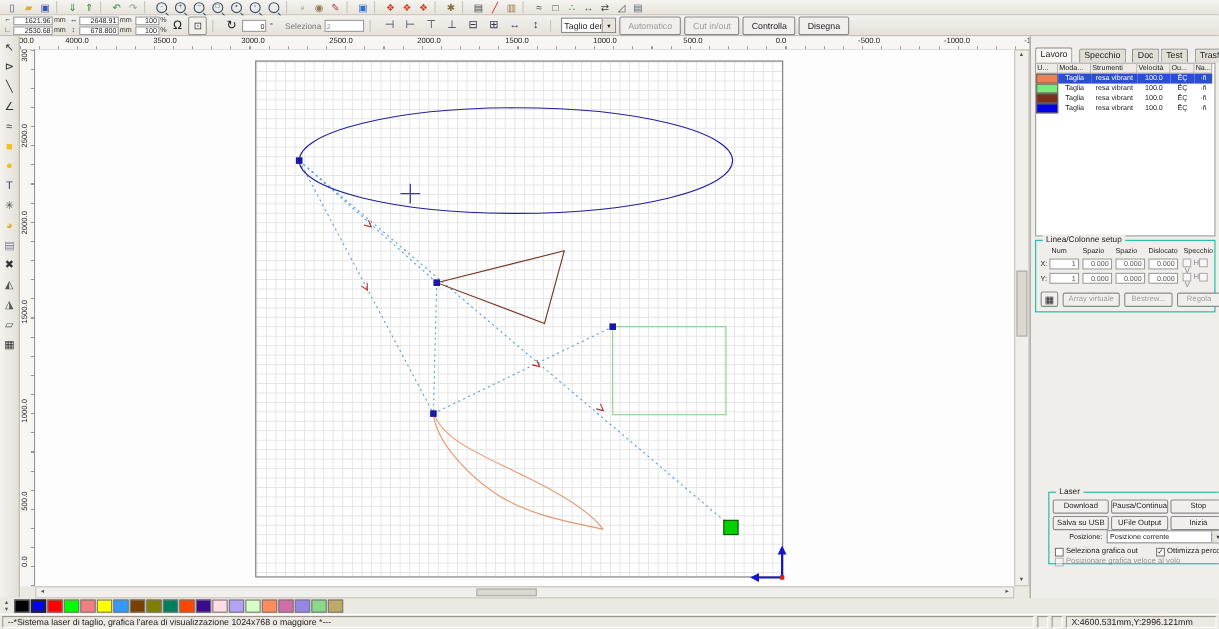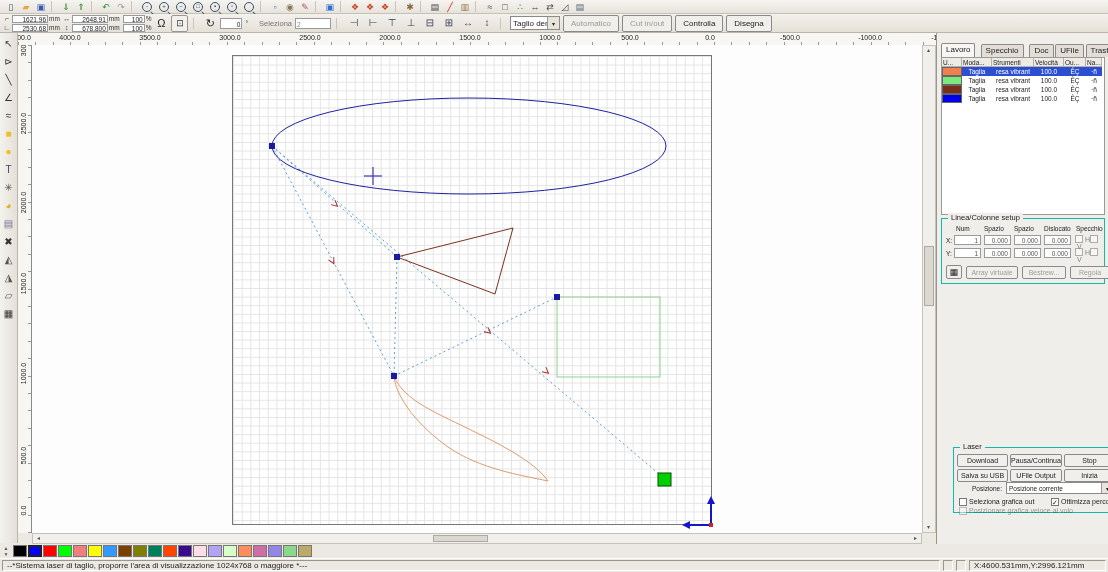--- a/index.html
+++ b/index.html
@@ -315,21 +315,21 @@
   <span class="sarrow" style="left:0;top:0">◂</span>
   <div class="thumb" style="top:1px;left:400px;width:55px;height:7px"></div>
   <span class="sarrow" style="right:0;top:0">▸</span>
 </div>
 
 <div id="rightpanel" class="abs">
   <div id="tabsrow">
       <span class="tab active" style="left: 4px;">Lavoro</span>
       <span class="tab" style="left: 43.6px;">Specchio</span>
       <span class="tab" style="left: 92.4px;">Doc</span>
-      <span class="tab" style="left: 118.2px;">UFile</span>
+      <span class="tab" style="left: 118.2px;">Test</span>
       <span class="tab" style="left: 148.6px;">Trasforma</span>
     </div>
   <div id="listbg"></div>
   <div id="layertable">
       <div class="thead" style="top: 25px;">
         <span class="th" style="width: 20px;">U...</span>
         <span class="th" style="width: 30px;">Moda...</span>
         <span class="th" style="width: 42px;">Strumenti</span>
         <span class="th" style="width: 30px;">Velocità</span>
         <span class="th" style="width: 22px;">Ou...</span>
@@ -445,17 +445,17 @@
     <span class="swatch" style="background: rgb(179, 163, 246);"></span>
     <span class="swatch" style="background: rgb(216, 255, 200);"></span>
     <span class="swatch" style="background: rgb(255, 140, 90);"></span>
     <span class="swatch" style="background: rgb(208, 110, 168);"></span>
     <span class="swatch" style="background: rgb(148, 134, 230);"></span>
     <span class="swatch" style="background: rgb(138, 216, 138);"></span>
     <span class="swatch" style="background: rgb(188, 171, 104);"></span>
   </div>
 
 <div id="statusbar" class="abs">
-  <span class="scell" style="width:938px">--*Sistema laser di taglio, proporre l'area di visualizzazione 1024x768 o maggiore *---</span>
+  <span class="scell" style="width:938px">--*Sistema laser di taglio, grafica l'area di visualizzazione 1024x768 o maggiore *---</span>
   <span class="scell" style="width:10px"></span>
   <span class="scell" style="width:10px"></span>
   <span class="scell" style="flex:1">X:4600.531mm,Y:2996.121mm</span>
 </div>
 
 </body></html>

